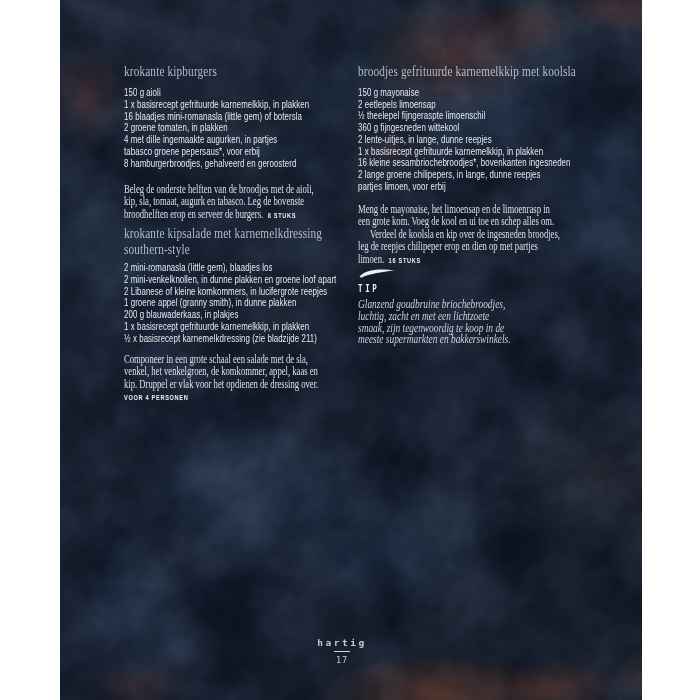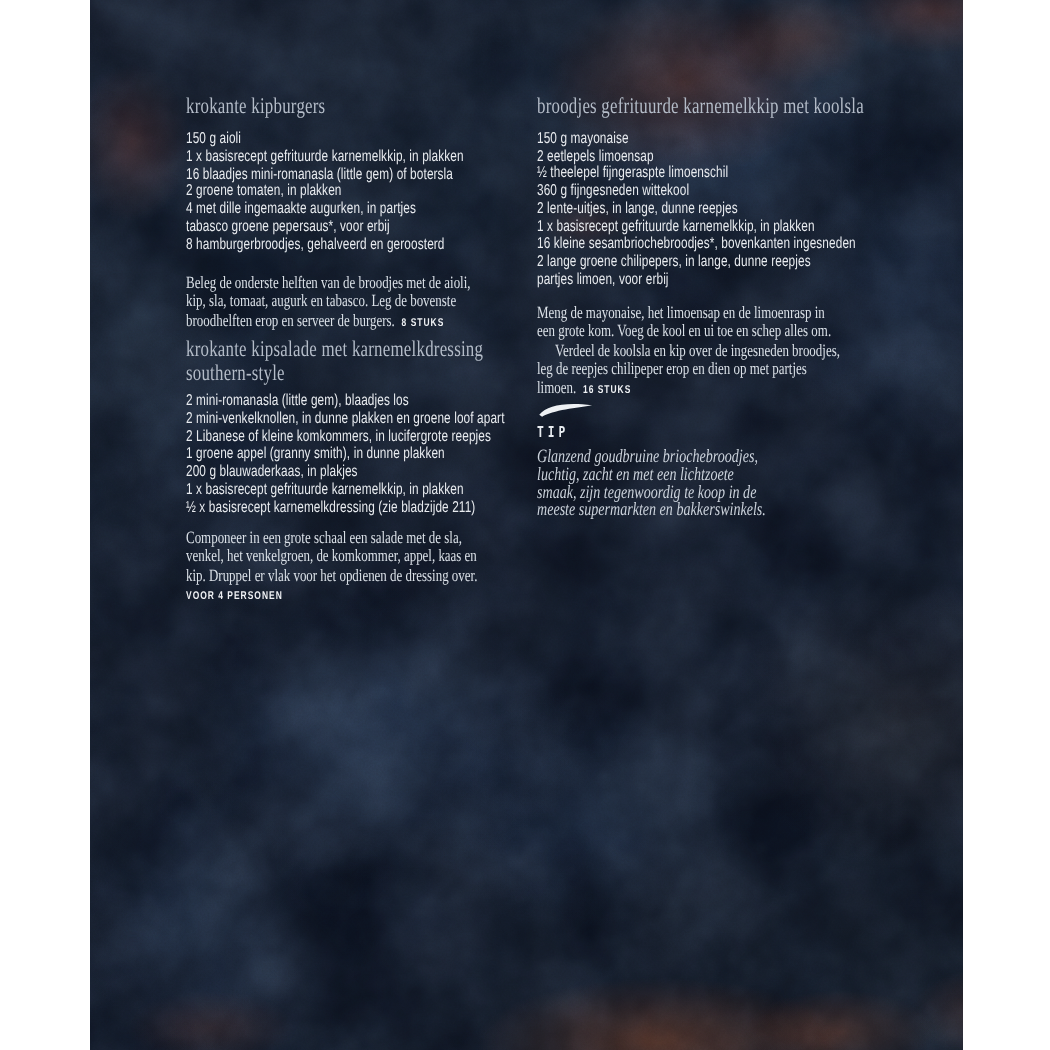--- a/index.html
+++ b/index.html
@@ -184,14 +184,19 @@
 
     <div class="tip-text">
 
     <div>Glanzend goudbruine briochebroodjes,</div>
         <div>luchtig, zacht en met een lichtzoete</div>
         <div>smaak, zijn tegenwoordig te koop in de</div>
         <div>meeste supermarkten en bakkerswinkels.</div>
       </div>
   </div>
 
+  <div class="footer">
+    <div class="section">hartig</div>
+    <div class="rule"></div>
+    <div class="pagenum">17</div>
+  </div>
 
 </div>
 
 </body></html>

